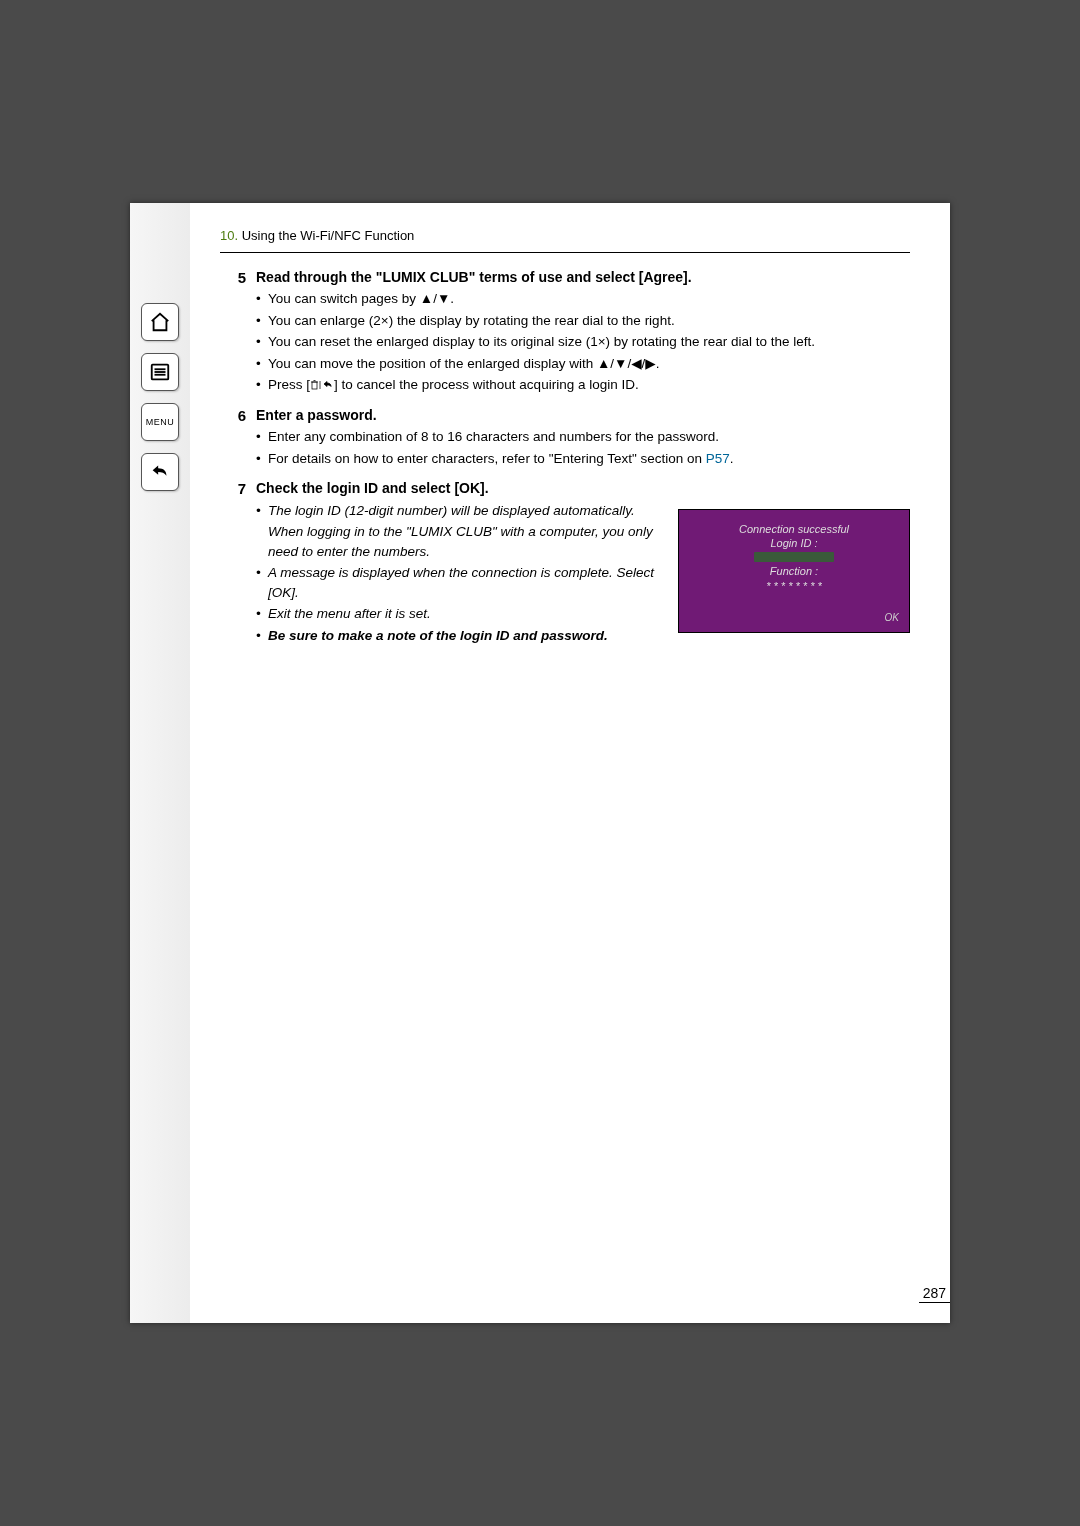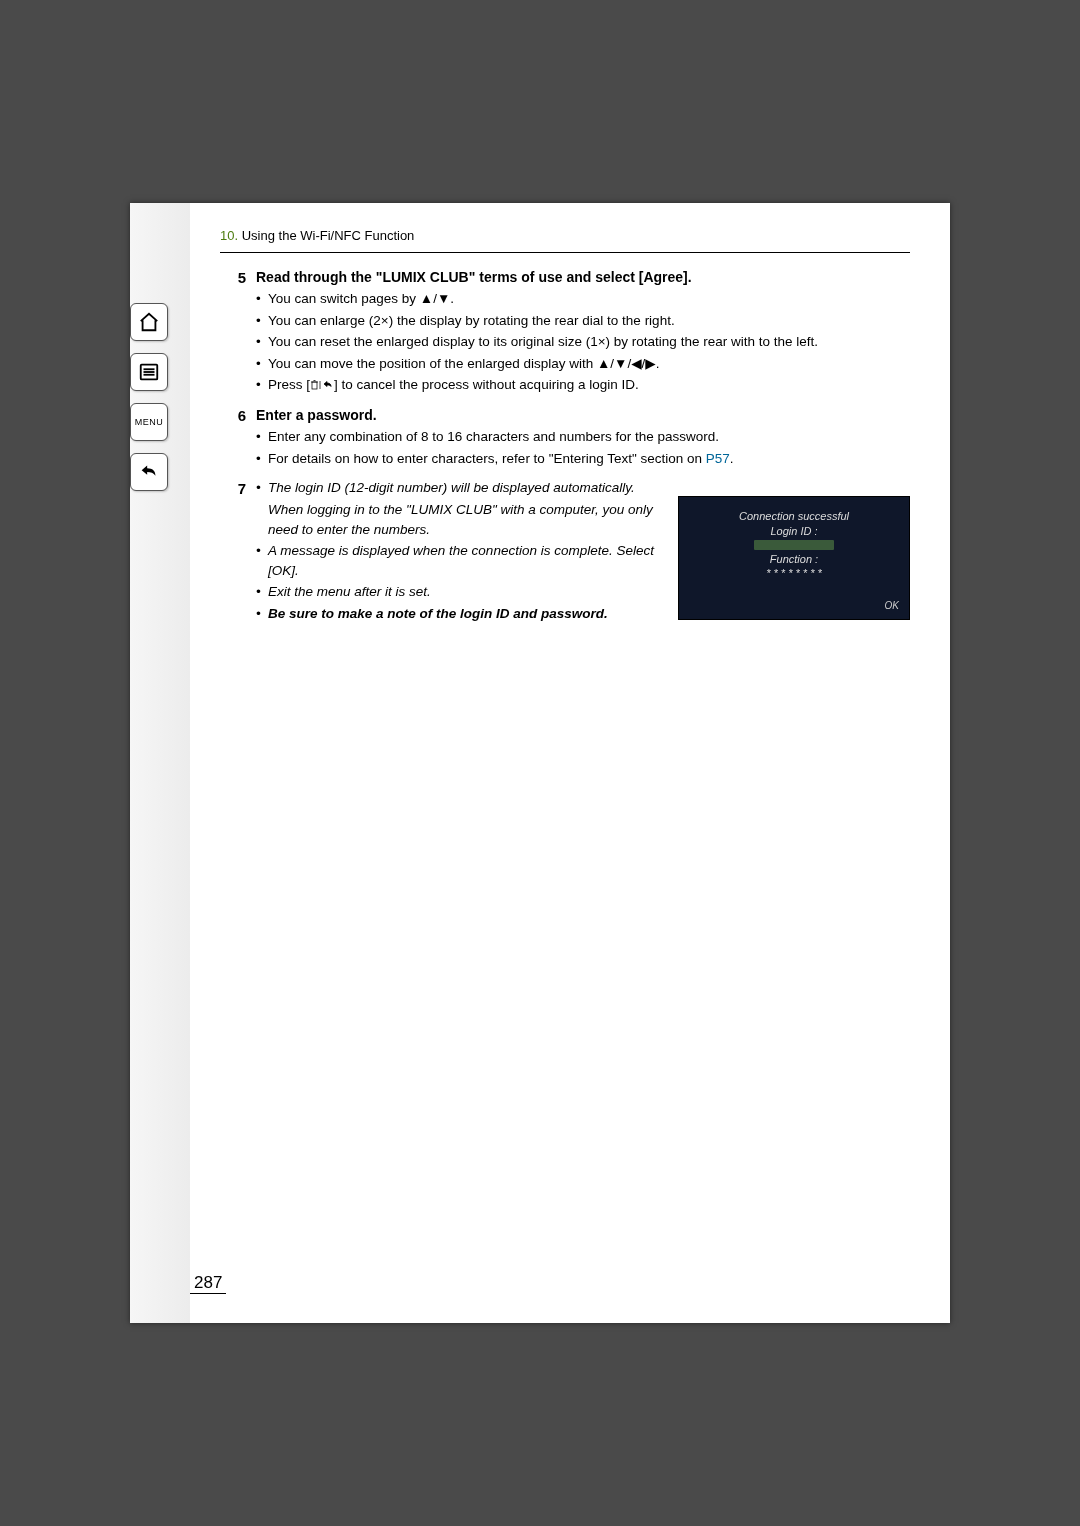--- a/index.html
+++ b/index.html
@@ -29,21 +29,21 @@
     display: flex;
   }
   .sidebar {
     width: 60px;
     flex-shrink: 0;
     background: #f0f0f0;
     background: linear-gradient(to right, #f6f6f6 0%, #ececec 100%);
     padding-top: 100px;
     display: flex;
     flex-direction: column;
-    align-items: flex-start;
+    align-items: center;
     gap: 12px;
   }
   .nav-btn {
     width: 36px;
     height: 36px;
     border: 1px solid #555;
     border-radius: 6px;
     background: #fff;
     display: flex;
     align-items: center;
@@ -129,27 +129,27 @@
     display: flex;
     gap: 16px;
     font-style: italic;
   }
   .step7-text {
     flex: 1;
   }
   .screenshot {
     width: 230px;
     height: 110px;
-    background: #0f172a;
+    background: #701a75;
     color: #ddd;
     font-size: 11px;
     position: relative;
     border: 1px solid #000;
     flex-shrink: 0;
-    margin-top: 18px;
+    margin-top: 8px;
     display: flex;
     flex-direction: column;
     align-items: center;
     padding-top: 12px;
   }
   .screenshot .ss-line {
     text-align: center;
     line-height: 1.3;
   }
   .screenshot .masked {
@@ -161,25 +161,25 @@
   }
   .screenshot .ok {
     position: absolute;
     bottom: 6px;
     right: 10px;
     color: #ccc;
     font-size: 10px;
   }
   .page-number {
     position: absolute;
-    bottom: 27px;
+    bottom: 20px;
     left: 0;
     right: 0;
-    text-align: left;
-    font-size: 17px;
+    text-align: right;
+    font-size: 14px;
     color: #000;
   }
   .page-number span {
     border-bottom: 1px solid #000;
     padding: 0 4px 1px 4px;
   }
 </style>
 </head>
 <body>
 
@@ -223,21 +223,21 @@
           <div class="step-body">
             <div class="step-title">Read through the "LUMIX CLUB" terms of use and select [Agree].</div>
             <ul class="bullets">
               <li>
                 <span>You can switch pages by </span><span class="glyph">▲/▼</span><span>.</span>
               </li>
               <li>
                 <span>You can enlarge (2</span><span class="glyph">×</span><span>) the display by rotating the rear dial to the right.</span>
               </li>
               <li>
-                <span>You can reset the enlarged display to its original size (1</span><span class="glyph">×</span><span>) by rotating the rear with to the left.</span>
+                <span>You can reset the enlarged display to its original size (1</span><span class="glyph">×</span><span>) by rotating the rear dial to the left.</span>
               </li>
               <li>
                 <span>You can move the position of the enlarged display with </span><span class="glyph">▲/▼/◀/▶</span><span>.</span>
               </li>
               <li>
                 <span>Press [</span><span><svg width="24" height="12" viewBox="0 0 48 24" style="vertical-align:-2px">
                       <g stroke="#000" stroke-width="1.5" fill="none">
                         <rect x="4" y="6" width="10" height="14"></rect>
                         <line x1="2" y1="6" x2="16" y2="6"></line>
                         <line x1="7" y1="3" x2="11" y2="3"></line>
@@ -259,20 +259,21 @@
               <li>
                 <span>For details on how to enter characters, refer to "Entering Text" section on </span><span class="link">P57</span><span>.</span>
               </li>
             </ul>
           </div>
         </div>
 
         <div class="step">
           <div class="step-num">7</div>
           <div class="step-body">
+            <div class="step-title">Check the login ID and select [OK].</div>
             <div class="step7-row">
               <div class="step7-text">
                 <ul class="bullets">
                   <li>
                     <span>The login ID (12-digit number) will be displayed automatically.</span>
                     <div style="padding-left:0; margin-top:2px;">When logging in to the "LUMIX CLUB" with a computer, you only need to enter the numbers.</div>
                   </li>
                   <li>A message is displayed when the connection is complete. Select [OK].</li>
                   <li>Exit the menu after it is set.</li>
                   <li>

